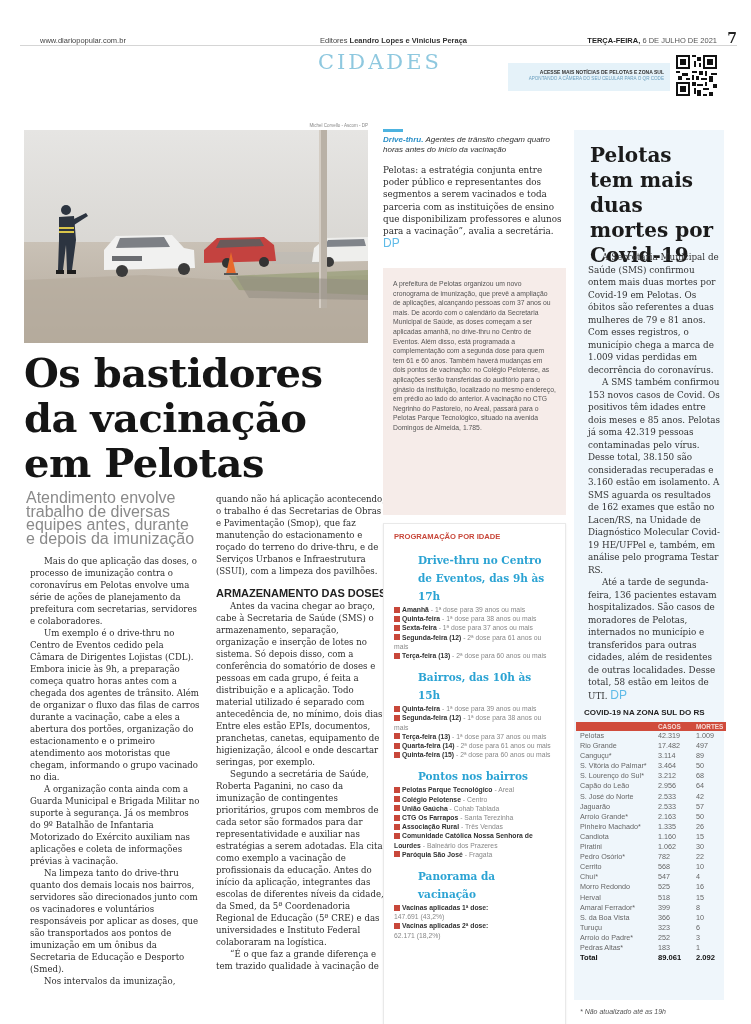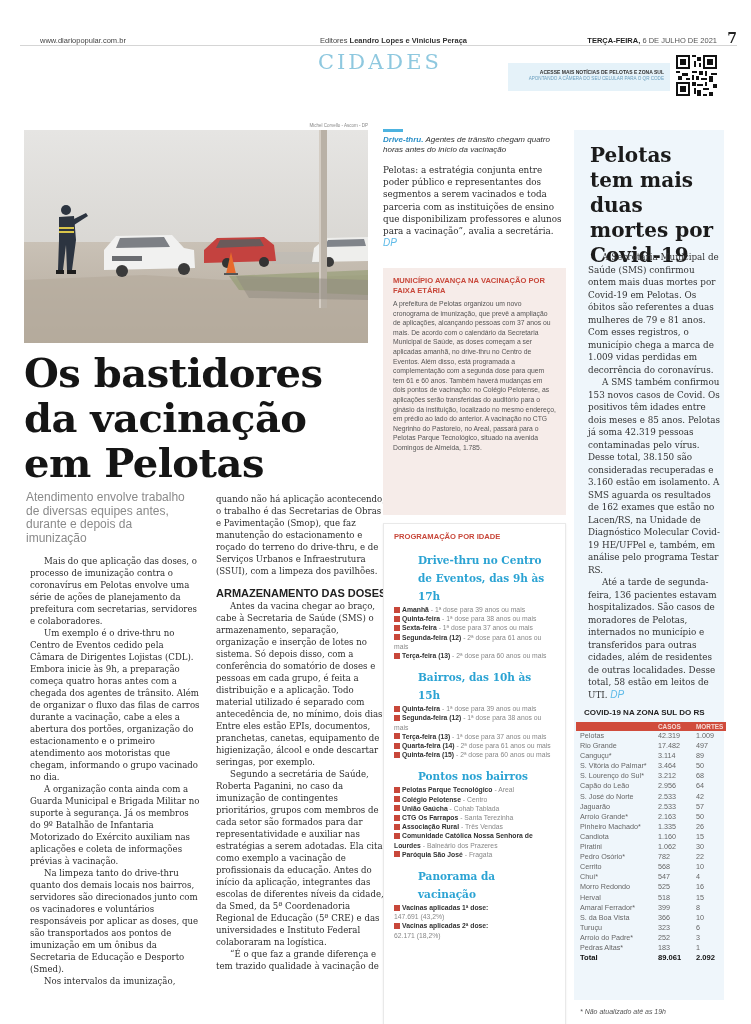--- a/index.html
+++ b/index.html
@@ -19,35 +19,35 @@
   .qr-banner .l1 { font-size: 5px; font-weight: bold; color: #333; }
   .qr-banner .l2 { font-size: 4.6px; color: #6a9fbf; margin-top: 1px; }
   .qr { position: absolute; left: 676px; top: 55px; width: 41px; height: 41px; }
 
   
   .credit { position: absolute; left: 240px; top: 123px; width: 128px; text-align: right; font-family: "Liberation Sans", sans-serif; font-size: 4.5px; color: #888; }
   .photo { position: absolute; left: 24px; top: 130px; width: 344px; height: 213px; overflow: hidden; }
 
   
   .headline { position: absolute; left: 24px; top: 350px; width: 350px; font-family: "DejaVu Serif", serif; font-weight: bold; font-size: 40px; line-height: 45px; color: #151515; letter-spacing: -0.5px; }
-  .deck { position: absolute; left: 26px; top: 491px; width: 170px; font-family: "Liberation Sans", sans-serif; font-size: 12px; line-height: 13.5px; color: #8a8a8a; }
+  .deck { position: absolute; left: 26px; top: 491px; width: 170px; font-family: "Liberation Sans", sans-serif; font-size: 16px; line-height: 13.5px; color: #8a8a8a; }
 
   .body-col { position: absolute; font-family: "DejaVu Serif", serif; font-size: 8.6px; line-height: 12px; color: #2e2e2e; }
   .body-col p { text-indent: 14px; text-align: left; }
   .body-col p.noindent { text-indent: 0; }
   .col1 { left: 30px; top: 555px; width: 170px; }
   .col2 { left: 216px; top: 493px; width: 172px; }
   .body-col h3 { font-family: "Liberation Sans", sans-serif; font-weight: bold; font-size: 11px; color: #222; margin-top: 10px; margin-bottom: 1px; text-indent: 0; }
 
   
   .cap-bar { position: absolute; left: 383px; top: 129px; width: 20px; height: 3px; background: #4db3e0; }
   .caption { position: absolute; left: 383px; top: 135px; width: 180px; font-family: "Liberation Sans", sans-serif; font-style: italic; font-size: 8px; line-height: 10px; color: #333; }
   .caption b { color: #2a8fc7; font-weight: bold; }
   .mid-text { position: absolute; left: 383px; top: 164px; width: 180px; font-family: "DejaVu Serif", serif; font-size: 8.8px; line-height: 12.2px; color: #2e2e2e; }
-  .dp { color: #5fbbe8; font-family: "Liberation Sans", sans-serif; font-size: 10px; font-style: italic; }
+  .dp { color: #5fbbe8; font-family: "Liberation Sans", sans-serif; font-size: 12px; }
 
   .box-pink { position: absolute; left: 383px; top: 268px; width: 183px; height: 247px; background: #f6ece9; padding: 8px 10px; }
   .box-pink h4 { font-family: "Liberation Sans", sans-serif; font-weight: bold; font-size: 7.6px; line-height: 10px; color: #c8473a; }
   .box-pink .txt { font-family: "Liberation Sans", sans-serif; font-size: 6.8px; line-height: 9.6px; color: #555; margin-top: 3px; }
 
   .box-prog { position: absolute; left: 383px; top: 523px; width: 183px; height: 518px; background: #fff; border: 1px solid #e9e9e9; box-shadow: 0 1px 2px rgba(0,0,0,0.08); padding: 8px 10px; font-family: "Liberation Sans", sans-serif; }
   .box-prog h4 { font-weight: bold; font-size: 7.6px; color: #c8473a; margin-bottom: 10px; }
   .box-prog h5 { font-family: "DejaVu Serif", serif; font-weight: bold; font-size: 10.5px; line-height: 18px; color: #2ba3d3; margin-top: 8px; margin-left: 24px; }
   .box-prog h5.first { margin-top: 0; }
   .pitem { font-size: 6.8px; line-height: 9.2px; color: #888; }
@@ -197,21 +197,20 @@
   <p>Antes da vacina chegar ao braço, cabe à Secretaria de Saúde (SMS) o armazenamento, separação, organização e inserção de lotes no sistema. Só depois disso, com a conferência do somatório de doses e pessoas em cada grupo, é feita a distribuição e a aplicação. Todo material utilizado é separado com antecedência de, no mínimo, dois dias. Entre eles estão EPIs, documentos, pranchetas, canetas, equipamento de higienização, álcool e onde descartar seringas, por exemplo.</p>
   <p>Segundo a secretária de Saúde, Roberta Paganini, no caso da imunização de contingentes prioritários, grupos com membros de cada setor são formados para dar representatividade e auxiliar nas estratégias a serem adotadas. Ela cita como exemplo a vacinação de profissionais da educação. Antes do início da aplicação, integrantes das escolas de diferentes níveis da cidade, da Smed, da 5ª Coordenadoria Regional de Educação (5ª CRE) e das universidades e Instituto Federal colaboraram na logística.</p>
   <p>“É o que faz a grande diferença e tem trazido qualidade à vacinação de</p>
 </div>
 
 <div class="cap-bar"></div>
 <div class="caption"><b>Drive-thru.</b> <span>Agentes de trânsito chegam quatro horas antes do início da vacinação</span></div>
 <div class="mid-text"><span>Pelotas: a estratégia conjunta entre poder público e representantes dos segmentos a serem vacinados e toda parceria com as instituições de ensino que disponibilizam professores e alunos para a vacinação”, avalia a secretária.</span> <span class="dp">DP</span></div>
 
 <div class="box-pink">
-  <h4>MUNICÍPIO AVANÇA NA VACINAÇÃO POR FAIXA ETÁRIA</h4>
   <div class="txt">A prefeitura de Pelotas organizou um novo cronograma de imunização, que prevê a ampliação de aplicações, alcançando pessoas com 37 anos ou mais. De acordo com o calendário da Secretaria Municipal de Saúde, as doses começam a ser aplicadas amanhã, no drive-thru no Centro de Eventos. Além disso, está programada a complementação com a segunda dose para quem tem 61 e 60 anos. Também haverá mudanças em dois pontos de vacinação: no Colégio Pelotense, as aplicações serão transferidas do auditório para o ginásio da instituição, localizado no mesmo endereço, em prédio ao lado do anterior. A vacinação no CTG Negrinho do Pastoreio, no Areal, passará para o Pelotas Parque Tecnológico, situado na avenida Domingos de Almeida, 1.785.</div>
 </div>
 
 <div class="box-prog">
   <h4>PROGRAMAÇÃO POR IDADE</h4>
   <div id="prog-sections">
       <h5 class="first">Drive-thru no Centro de Eventos, das 9h às 17h</h5>
       <div class="pitem"><span class="sq"></span><b>Amanhã</b><span> - </span><span>1ª dose para 39 anos ou mais</span></div>
       <div class="pitem"><span class="sq"></span><b>Quinta-feira</b><span> - </span><span>1ª dose para 38 anos ou mais</span></div>
       <div class="pitem"><span class="sq"></span><b>Sexta-feira</b><span> - </span><span>1ª dose para 37 anos ou mais</span></div>

